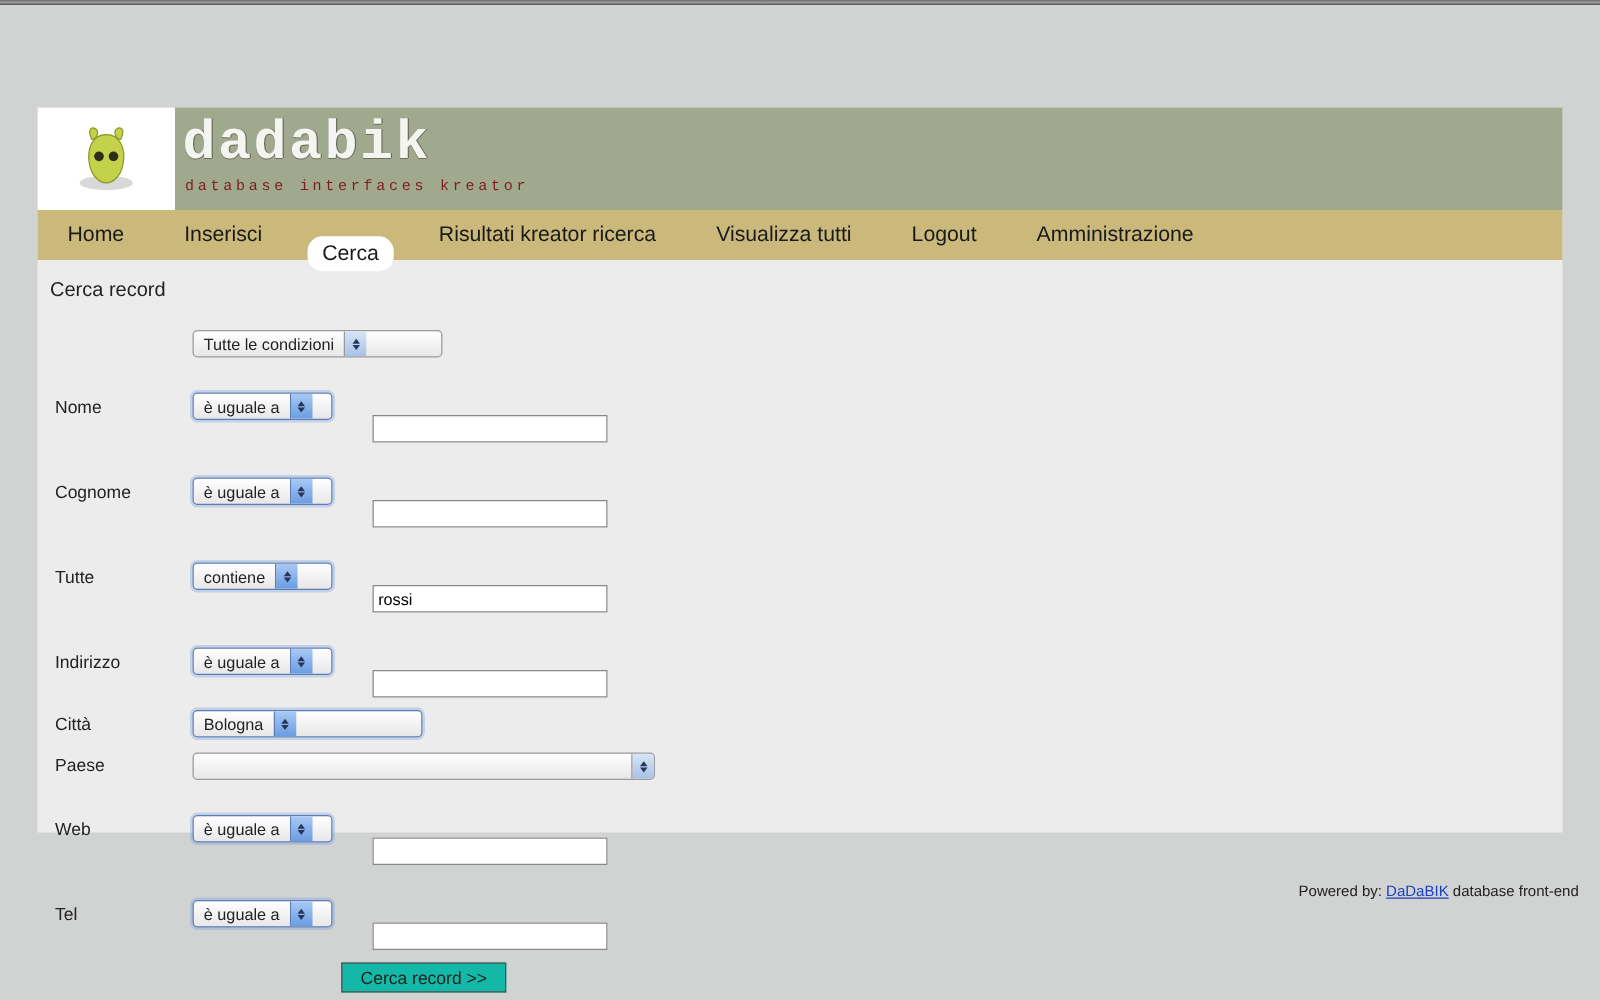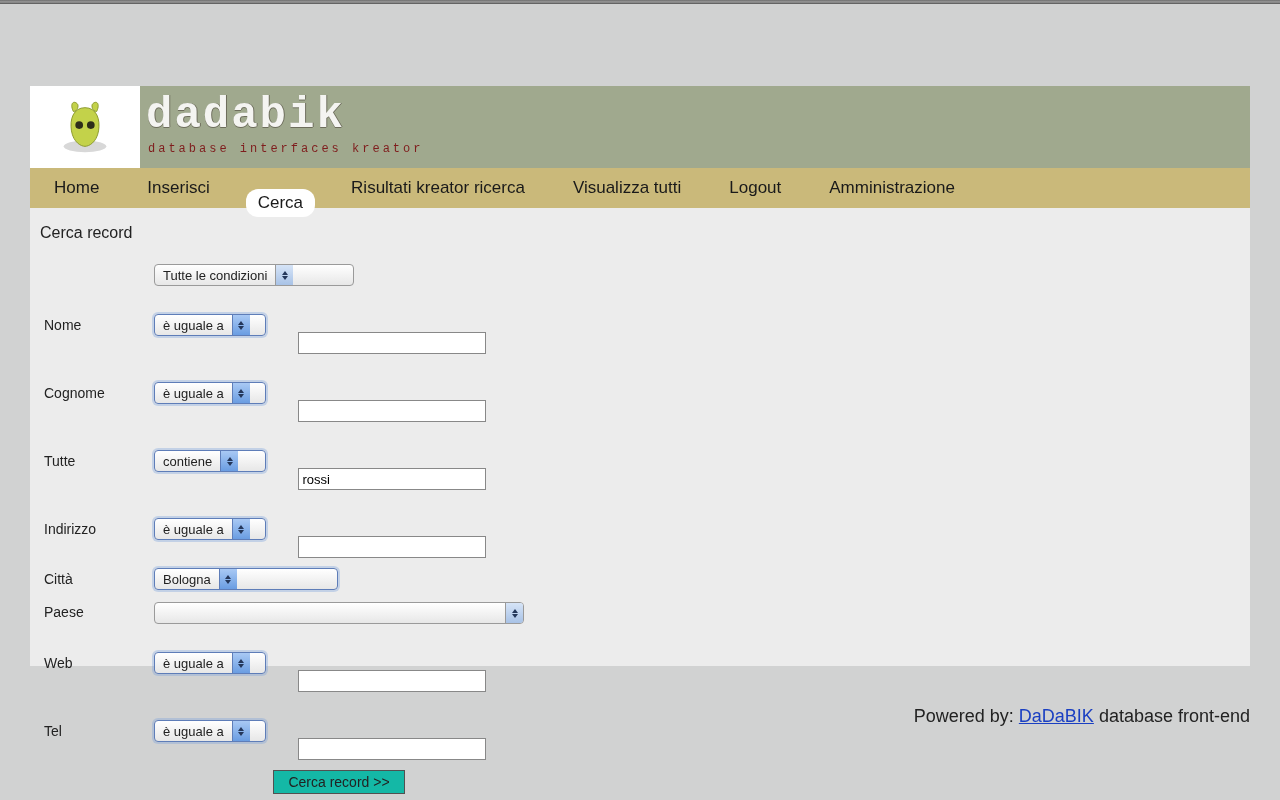--- a/index.html
+++ b/index.html
@@ -97,21 +97,21 @@
   .mac-select .arrows .d{border-top:4px solid #24375a;}
   input.txtfield{
     height:22px; width:188px; border:1px solid #888; background:#fff; font-size:13px; padding:0 4px;margin-top:36px;
   }
   .btn{
     display:inline-block; padding:3px 14px; background:#14b8a6; border:1px solid #515151; font-size:14px;
     cursor:pointer;
   }
   
   .footer{
-    position:absolute; right:30px; top:706px; font-size:18px; color:#222;
+    position:absolute; right:17px; top:706px; font-size:12px; color:#222;
   }
   .footer a{ color:#1a3fc2; text-decoration:underline; cursor:pointer;}
 </style>
 </head>
 <body>
 
 <div class="screen">
   <div class="top-stripe"></div>
 
   <div class="page">

